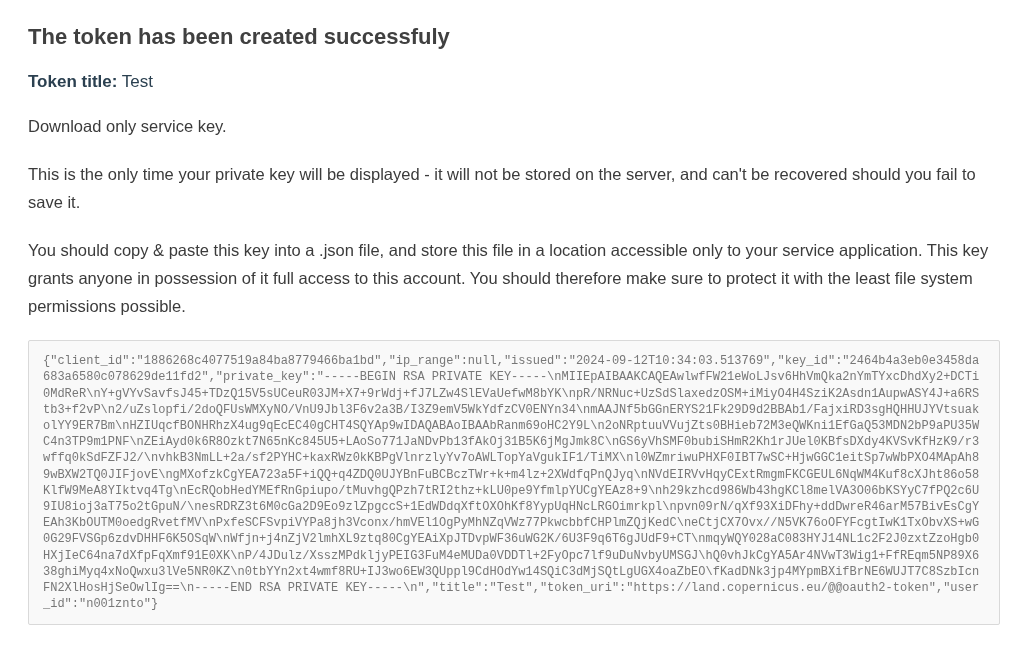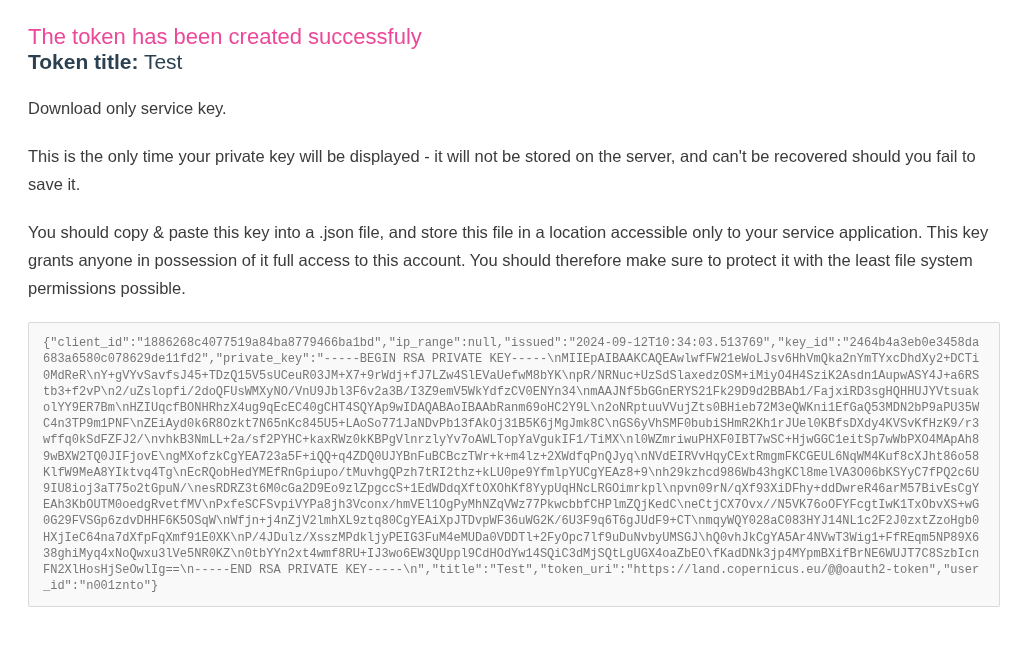--- a/index.html
+++ b/index.html
@@ -9,25 +9,26 @@
     }
     body {
       font-family: -apple-system, BlinkMacSystemFont, "Segoe UI", "Helvetica Neue", Arial, sans-serif;
       background: #fff;
       padding: 24px 28px;
       color: #333;
       max-width: 1028px;
     }
     h1.heading {
       font-size: 22px;
-      font-weight: 400;
-      color: #ec4899;
+      font-weight: 700;
+      color: #404040;
+      margin-bottom: 22px;
     }
     .title-row {
-      font-size: 21px;
+      font-size: 17px;
       color: #2b4050;
       margin-bottom: 20px;
     }
     .title-label {
       font-weight: 700;
     }
     .title-value {
       font-weight: 400;
     }
     p.para {

